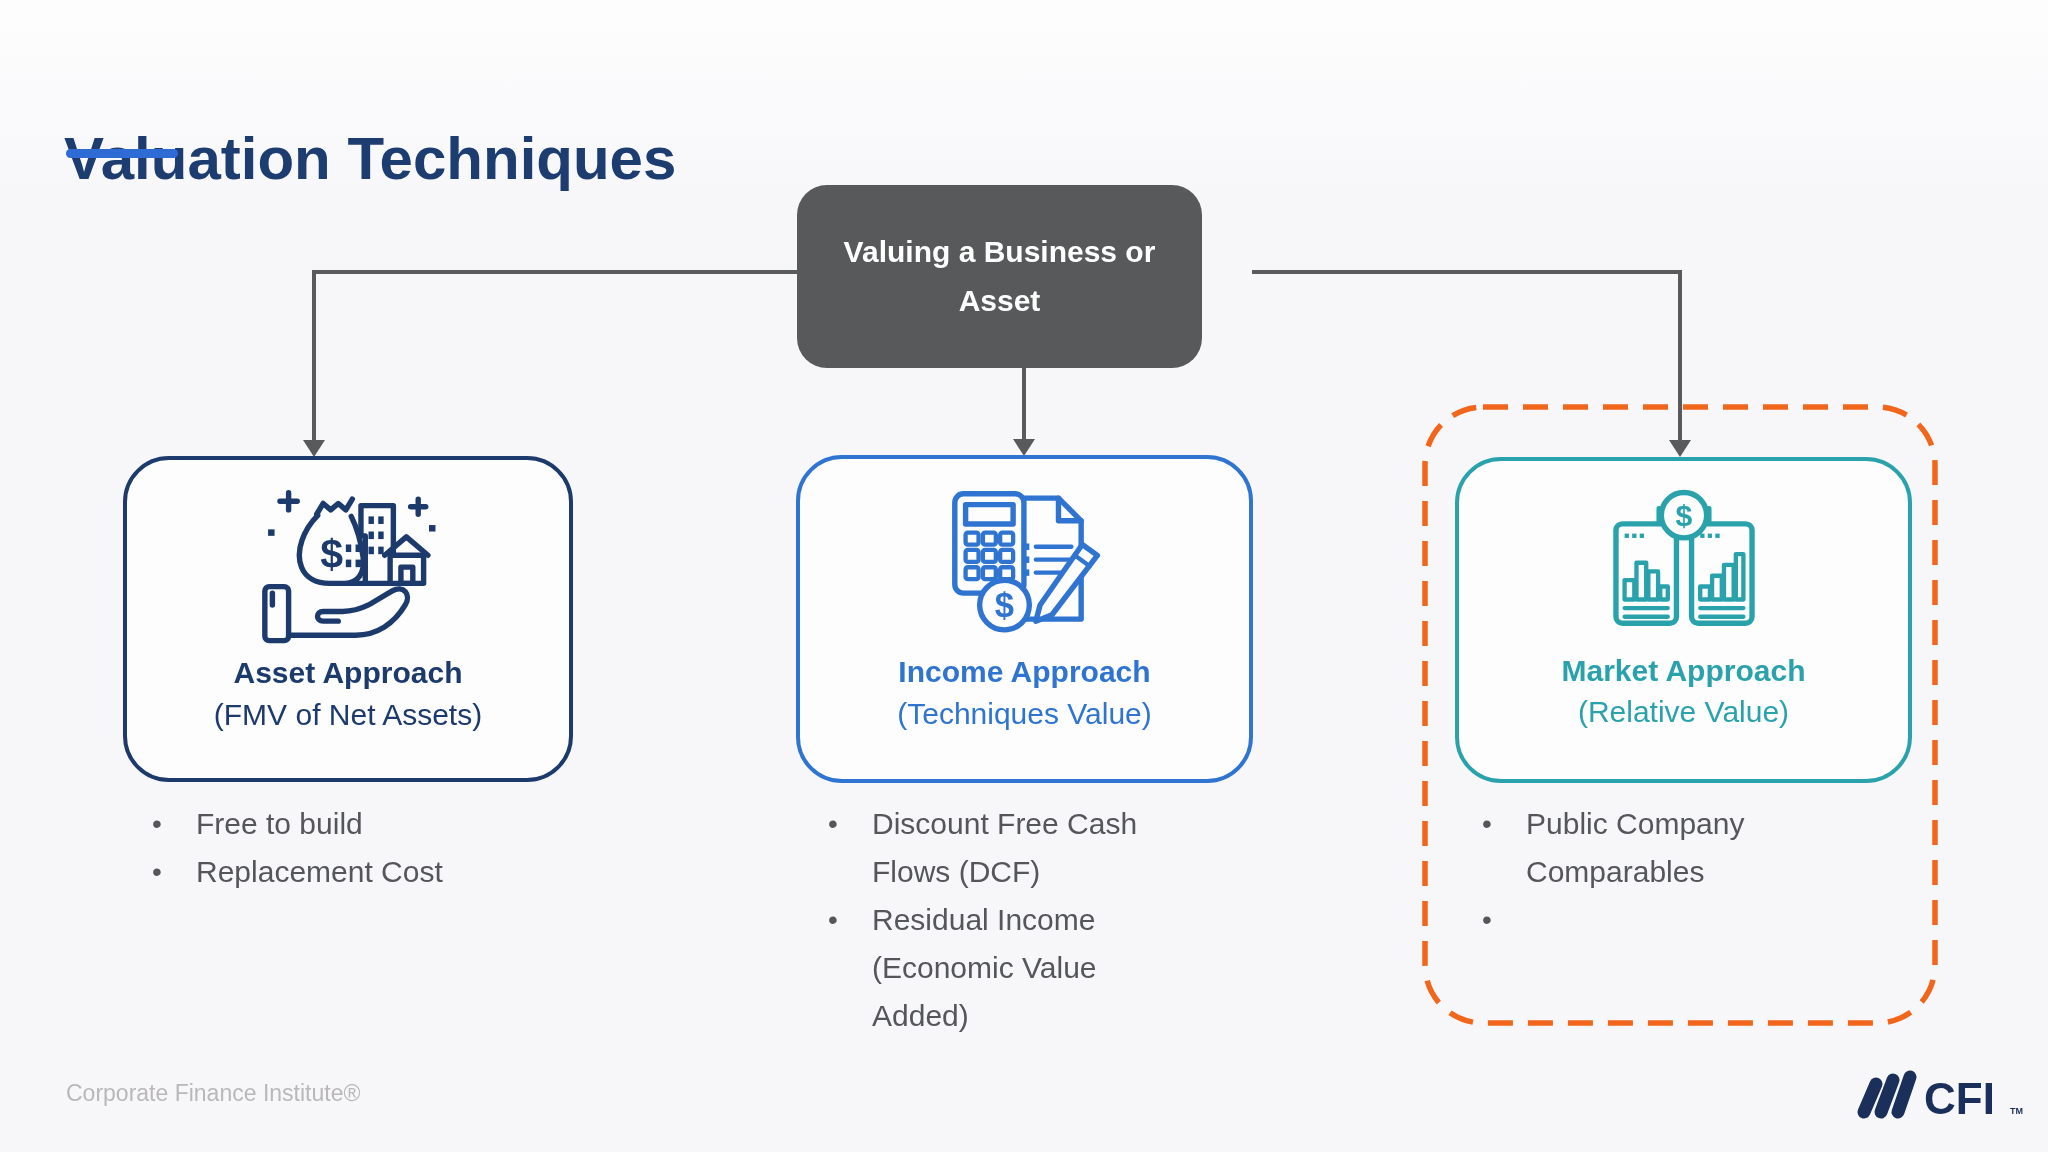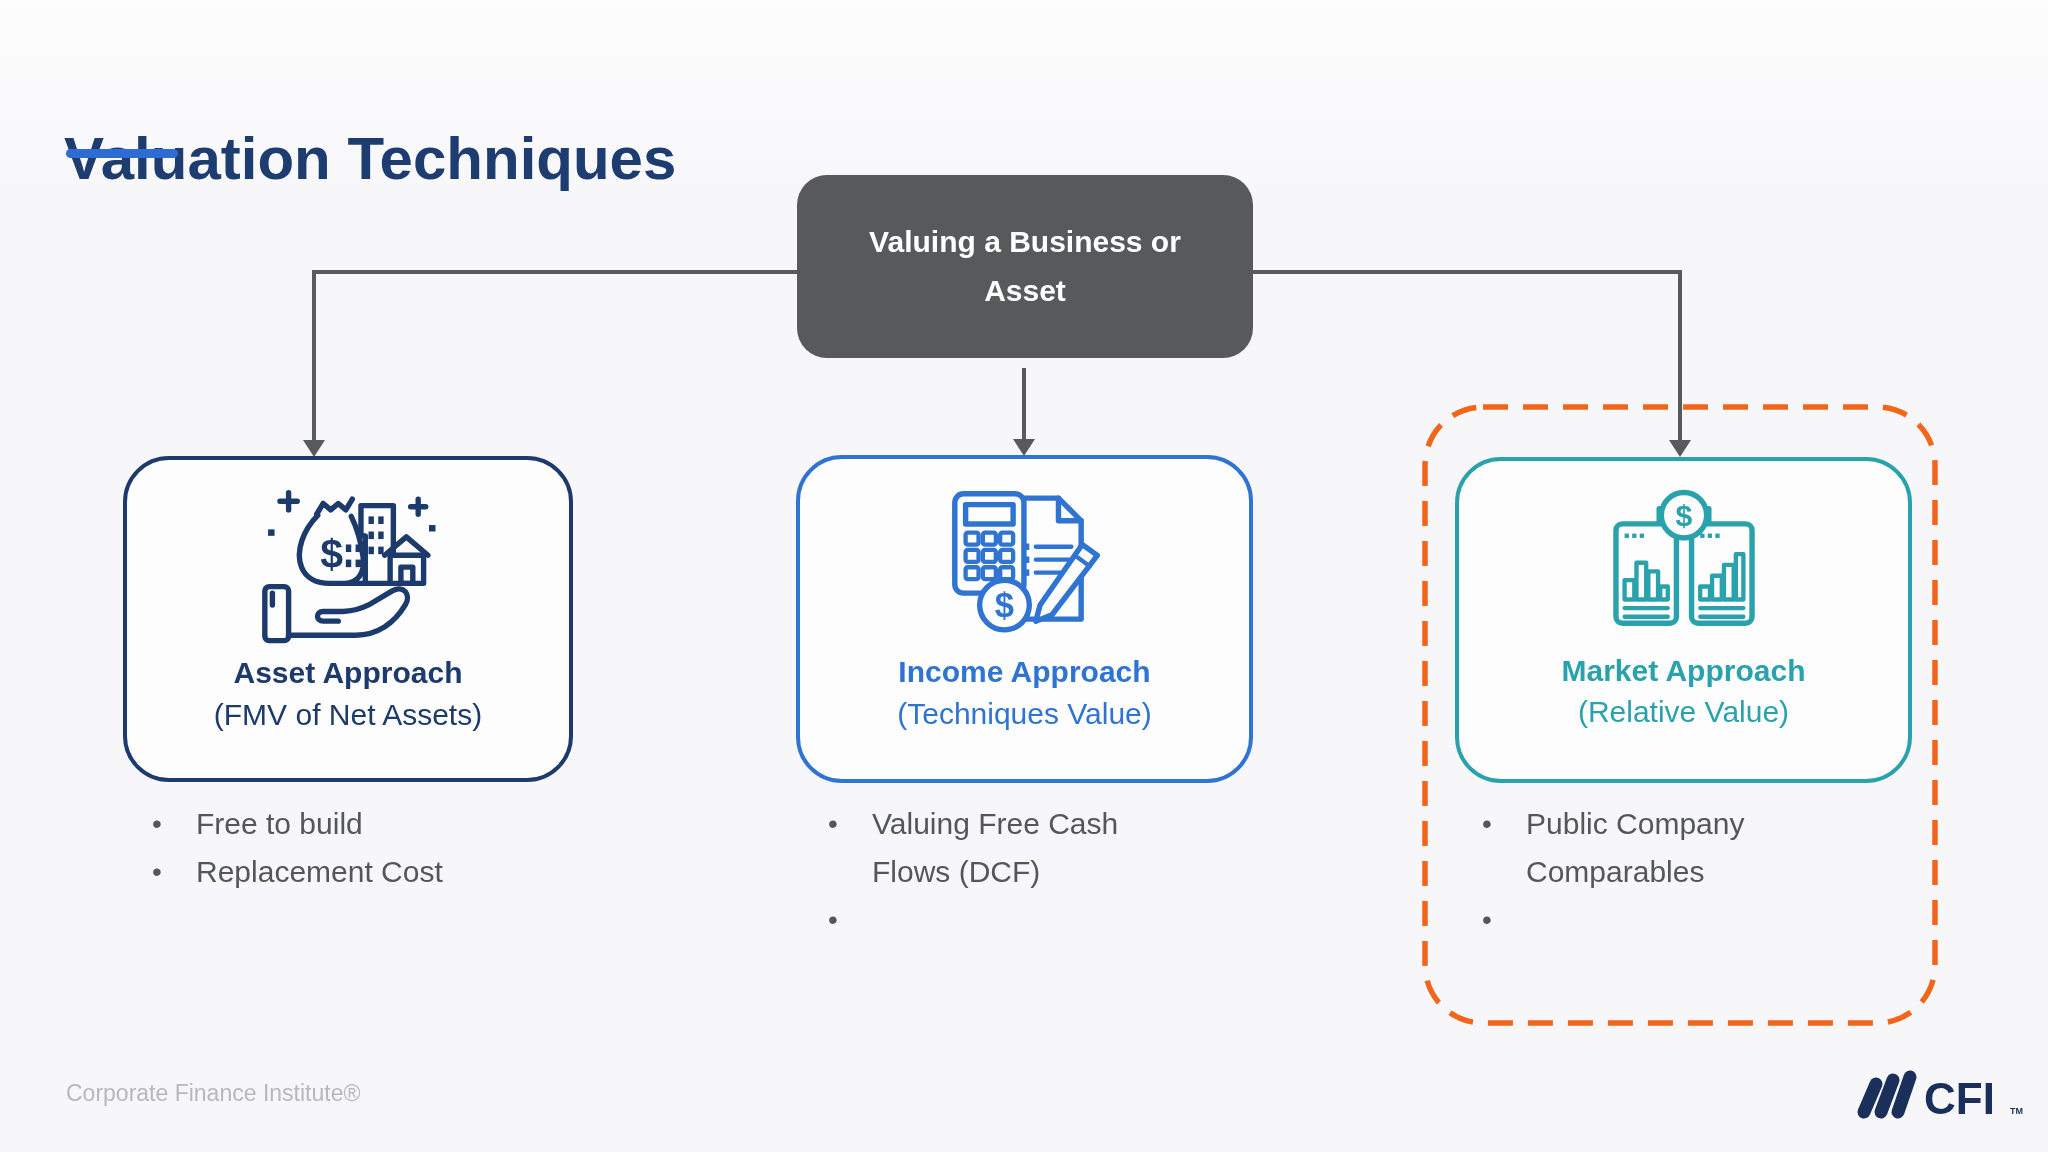--- a/index.html
+++ b/index.html
@@ -9,21 +9,21 @@
     background:linear-gradient(180deg,#fdfdfe 0%,#f7f7f9 18%,#f7f7f9 100%);
   }
   .abs{position:absolute;}
   
   .page-title{left:64px;top:86px;font-size:60px;font-weight:bold;color:#1d3c70;line-height:1.1;}
   .title-underline{left:66px;top:149px;width:112px;height:9px;border-radius:5px;background:#2e6bd4;}
   
   svg.connectors{left:0;top:0;width:2048px;height:1152px;pointer-events:none;}
   
   .root-box{
-    left:797px;top:175px;width:456px;height:183px;background:#58595b;border-radius:30px;
+    left:797px;top:185px;width:405px;height:183px;background:#58595b;border-radius:30px;
     display:flex;align-items:center;justify-content:center;text-align:center;
   }
   .root-box span{color:#ffffff;font-size:30px;font-weight:bold;line-height:1.62;width:336px;display:block;}
   
   .card{
     background:#fdfdfe;border-radius:46px;display:flex;flex-direction:column;align-items:center;
     padding-top:24px;box-sizing:border-box;
   }
   .card-asset{left:123px;top:456px;width:450px;height:326px;border:4px solid #1c3a6b;}
   .card-income{left:796px;top:455px;width:457px;height:328px;border:4px solid #2e74d0;}
@@ -182,24 +182,25 @@
   </li>
   <li>
     <span class="dot">•</span>
     <span class="txt">Replacement Cost</span>
   </li>
 </ul>
 
 <ul class="abs bullets bullets-income">
   <li>
     <span class="dot">•</span>
-    <span class="txt">Valuing Free Cash Flows (DCF)</span>
-  </li>
-  <li>
-    <span class="dot">•</span>
+    <span class="txt">Discount Free Cash Flows (DCF)</span>
+  </li>
+  <li>
+    <span class="dot">•</span>
+    <span class="txt">Residual Income (Economic Value Added)</span>
   </li>
 </ul>
 
 <ul class="abs bullets bullets-market">
   <li>
     <span class="dot">•</span>
     <span class="txt">Public Company Comparables</span>
   </li>
   <li>
     <span class="dot">•</span>

